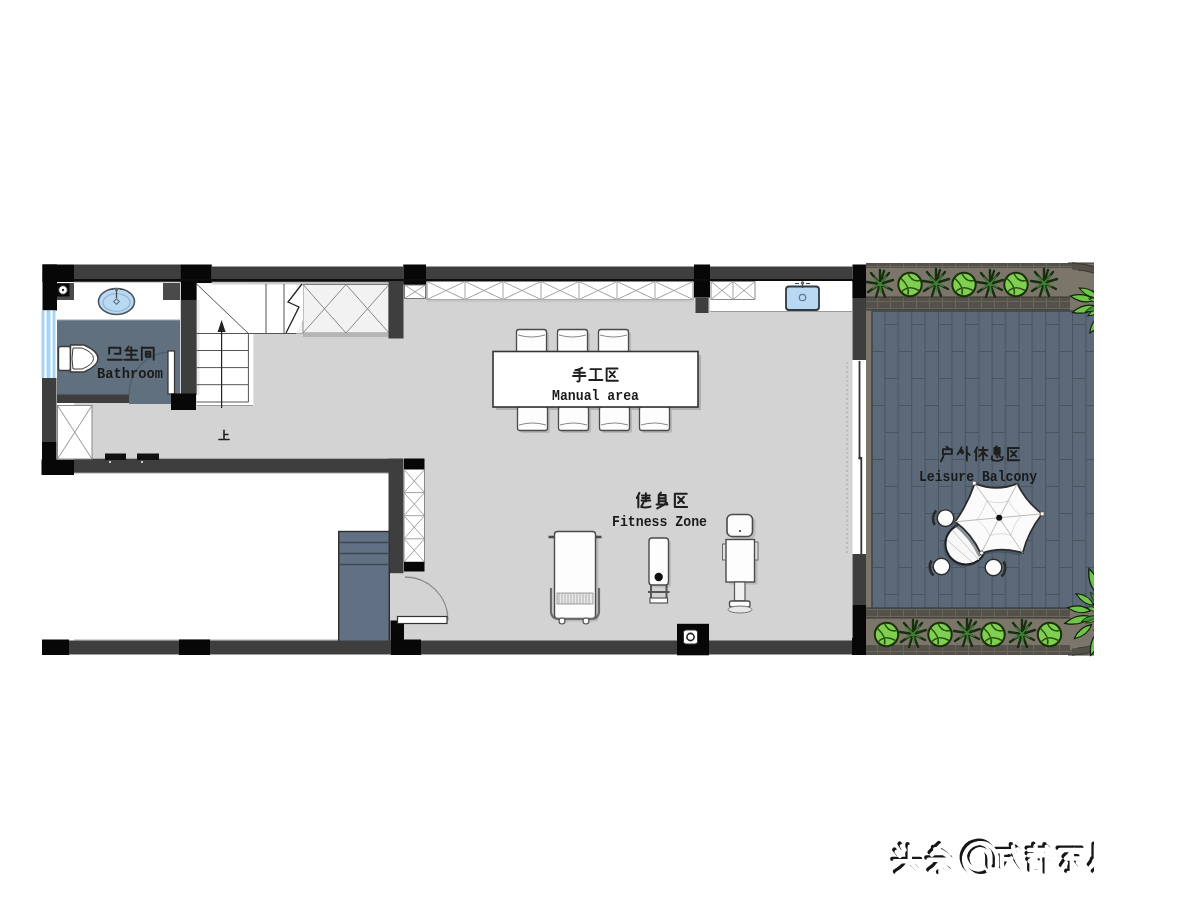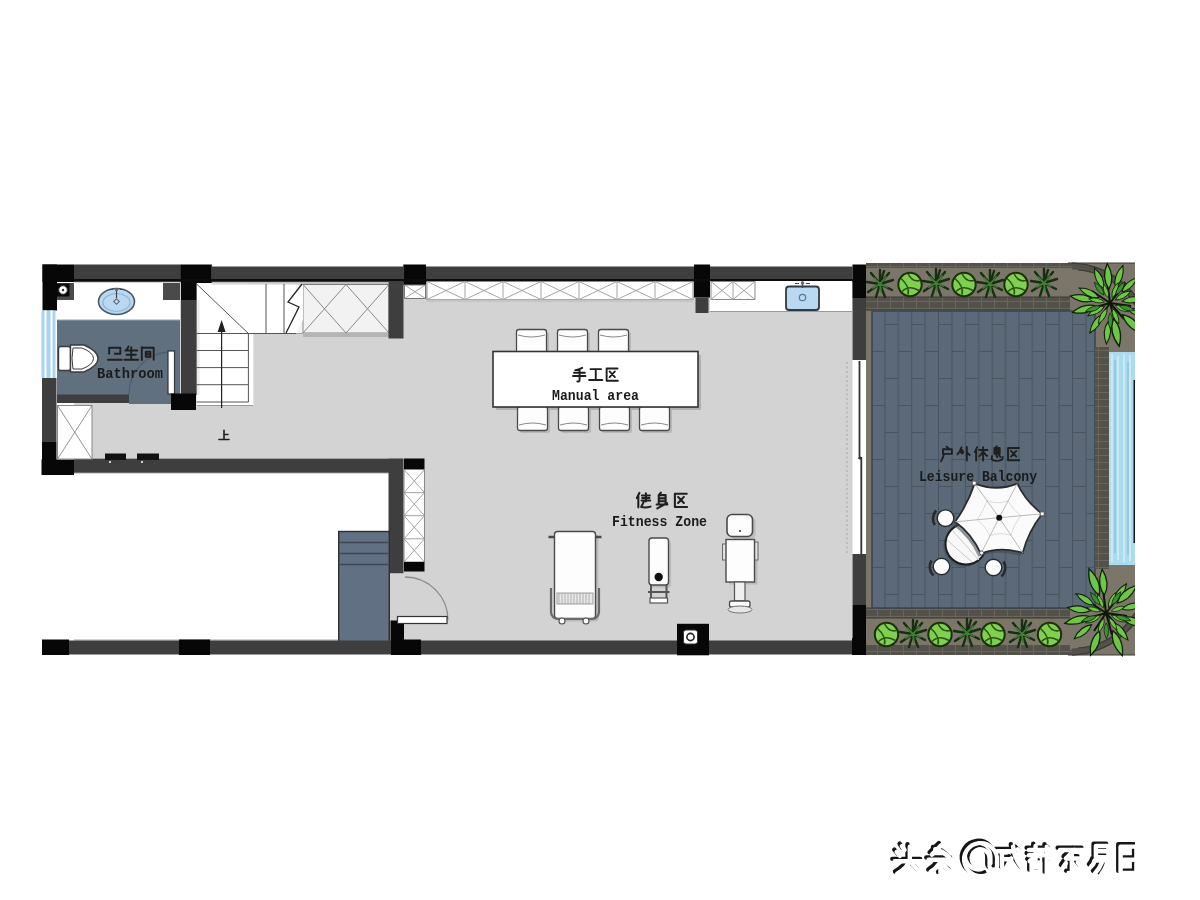--- a/index.html
+++ b/index.html
@@ -1,17 +1,17 @@
 <!DOCTYPE html>
 <html><head>
 <meta charset="utf-8">
 <style>
   html,body{margin:0;padding:0;background:#ffffff;}
   #canvas{position:relative;width:1094px;height:900px;background:#ffffff;overflow:hidden;
-          font-family:"Liberation Sans",sans-serif;padding-left:41px;}
+          font-family:"Liberation Sans",sans-serif;}
   svg{position:absolute;left:0;top:0;}
   .mono{font-family:"Liberation Mono",monospace;font-weight:bold;fill:#1b1b1b;}
 </style>
 </head>
 <body>
 <div id="canvas">
 <svg width="1200" height="900" viewBox="0 0 1200 900">
 <defs>
 
 <pattern id="planks" width="26.8" height="54" patternUnits="userSpaceOnUse">

